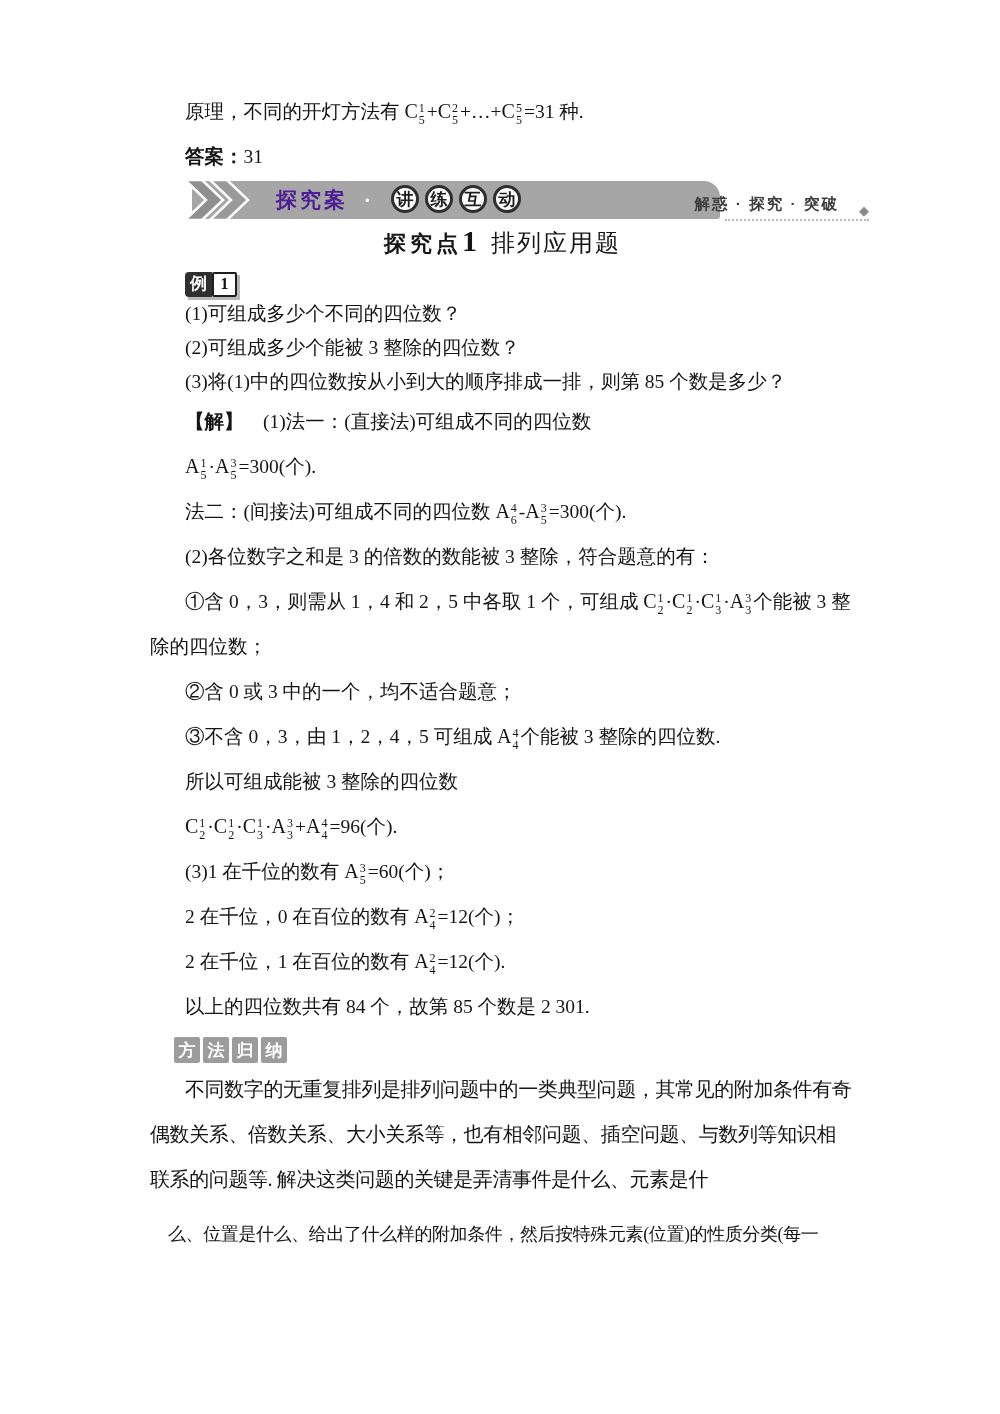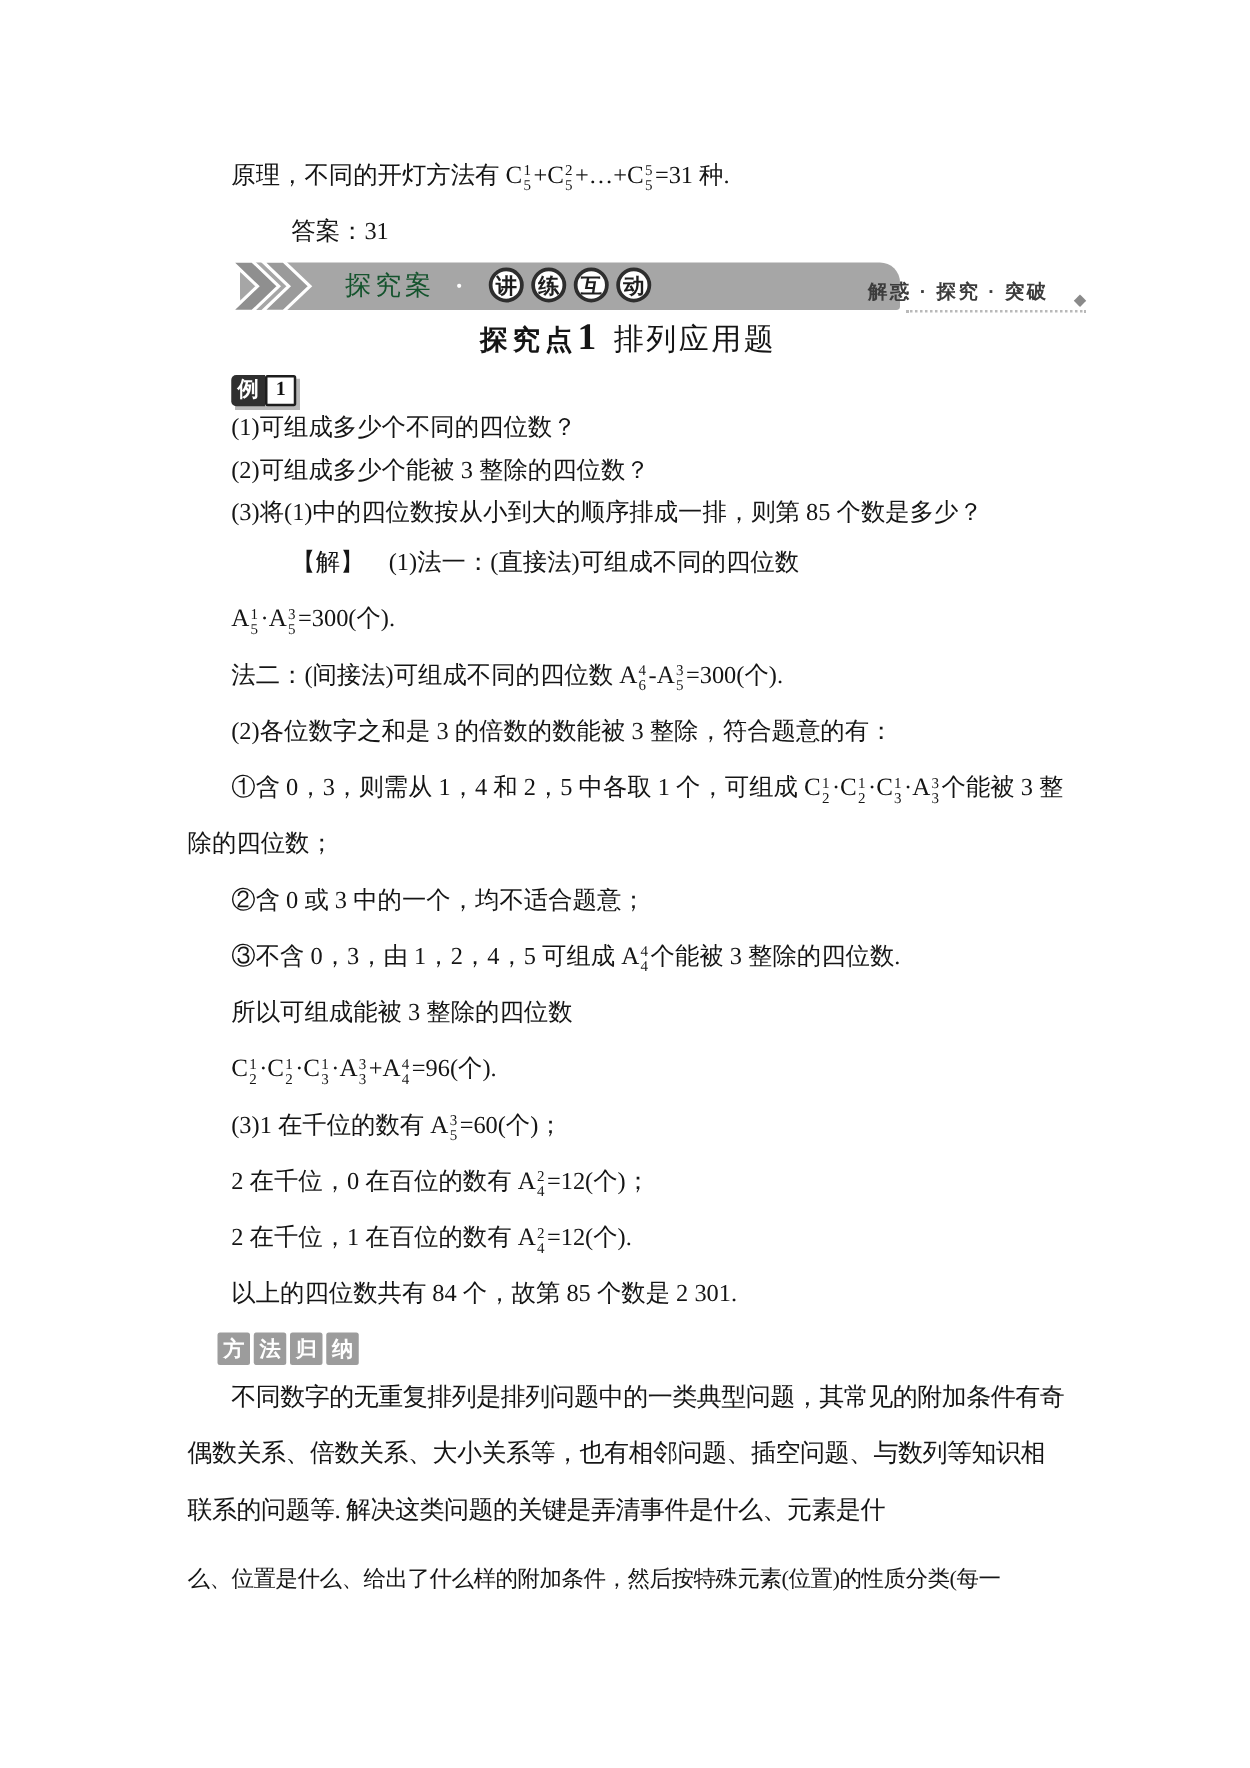--- a/index.html
+++ b/index.html
@@ -3,43 +3,43 @@
 <meta charset="utf-8">
 <style>
   * { box-sizing: border-box; margin: 0; padding: 0; }
   html, body { background: #ffffff; }
   body {
     width: 1000px; height: 1414px;
     font-family: "Liberation Serif", "DejaVu Serif", serif;
     color: #151515;
   }
   .page { position: relative; width: 1000px; height: 1414px; background: #fff; overflow: hidden; }
-  .content { padding: 118px 145px 0 150px; }
+  .content { padding: 89px 145px 0 150px; }
 
   .line { font-size: 19.5px; line-height: 45px; text-indent: 35px; }
   .line.q { line-height: 34px; }
   .line.ex { line-height: 36px; }
-  .b { font-weight: normal; margin-left: 48px; }
+  .b { font-weight: bold; }
 
   
   .mm { display: inline-block; white-space: nowrap; text-indent: 0; font-family: "Liberation Serif", serif; }
   .mb { font-size: 20px; }
   .ss { display: inline-flex; flex-direction: column; vertical-align: middle; line-height: 1; font-size: 12px; margin: 0 2px 0 1px; }
   .ss .sup, .ss .sub { display: block; text-align: left; }
 
   
   .banner-row { position: relative; height: 40px; margin-top: 2px; margin-right: -30px; }
   .banner {
     position: absolute; left: 42px; top: 0; width: 528px; height: 38px;
     background: #a6a6a6; border-radius: 10px 16px 3px 10px;
   }
   .chevrons { position: absolute; left: -10px; top: -3px; }
   .banner-title {
     position: absolute; left: 84px; top: 0; line-height: 38px;
-    color: #14532d; font-weight: normal; font-size: 21px; letter-spacing: 3px;
+    color: #4c1d95; font-weight: bold; font-size: 21px; letter-spacing: 3px;
     font-family: "Liberation Sans", sans-serif;
   }
   .banner-dot { position: absolute; left: 172px; top: 0; line-height: 38px; color:#fff; font-weight: bold; font-size: 20px; }
   .banner-circles { position: absolute; left: 196px; top: 4px; display: inline-flex; }
   .circle {
     width: 28px; height: 28px; border-radius: 50%;
     background: #ffffff; border: 3px solid #2e2e2e; color: #1d1d1d;
     font-weight: bold; font-size: 17px; line-height: 1;
     display: inline-flex; align-items: center; justify-content: center;
     margin: 0 3px; font-family: "Liberation Sans", sans-serif;
@@ -73,21 +73,21 @@
   }
 
   
   .method-badge-row { margin-top: 8px; height: 27px; margin-left: 24px; }
   .mchar {
     width: 26px; height: 26px; background: #9c9c9c; color: #ffffff; font-weight: bold; font-size: 17px;
     display: inline-flex; align-items: center; justify-content: center; margin-right: 3px; border-radius: 2px;
     font-family: "Liberation Sans", sans-serif;
   }
   .method-para { font-size: 20px; line-height: 45px; text-indent: 35px; letter-spacing: -0.4px; margin-top: 3px; }
-  .method-cont { font-size: 18px; line-height: 45px; text-indent: 0; letter-spacing: -0.4px; margin-top: 10px; }
+  .method-cont { font-size: 18px; line-height: 45px; text-indent: 0; letter-spacing: -0.4px; margin-top: 10px; margin-left: 18px; }
 </style>
 </head>
 <body>
 
 <div class="page">
   <div class="content">
 
     <p class="line">原理，不同的开灯方法有 <span class="mm"><span class="mb">C</span><span class="ss">
             <span class="sup">1</span>
             <span class="sub">5</span>

